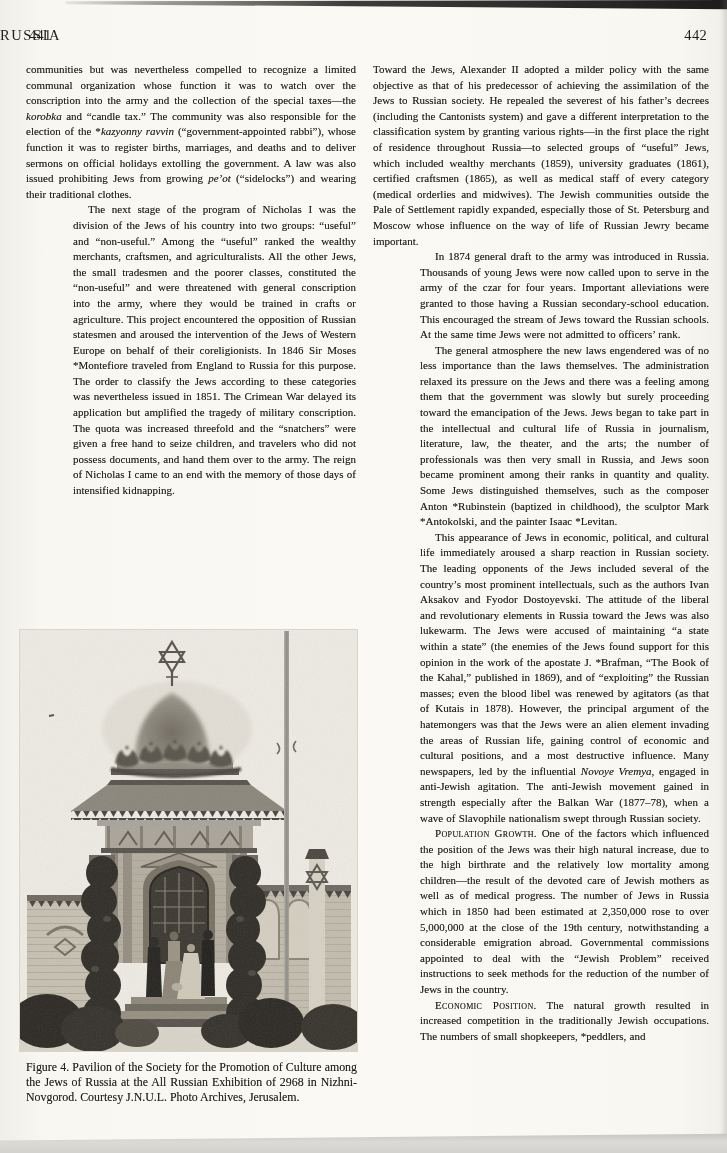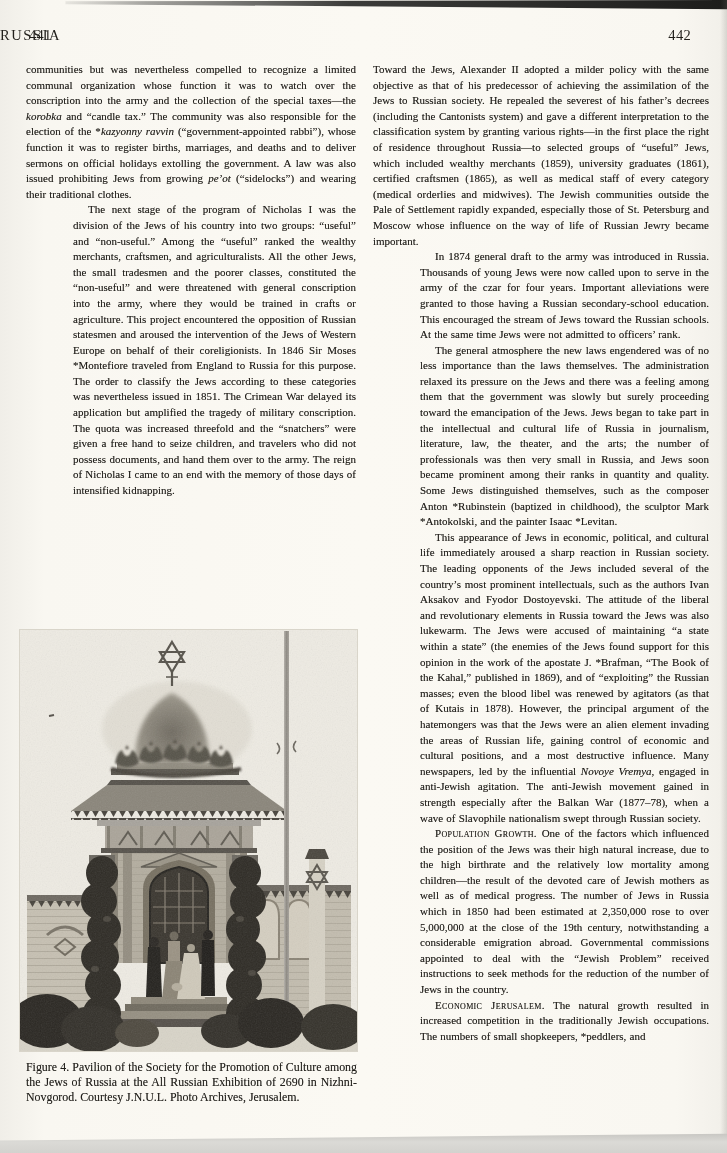--- a/index.html
+++ b/index.html
@@ -17,21 +17,21 @@
     position:absolute; bottom:0; left:0; width:727px; height:20px;
     background:linear-gradient(to bottom,#c6c5c1,#dbdad6 45%,#d3d2ce);
     clip-path:polygon(0 38%, 100% 4%, 100% 100%, 0 100%);
   }
   .scan-right {
     position:absolute; top:0; right:0; width:7px; height:100%;
     background:linear-gradient(to left, rgba(120,118,112,.22), rgba(120,118,112,0));
   }
   .hdr-num { position:absolute; top:27px; font-size:14.5px; letter-spacing:.3px; }
   .hdr-num.left { left:29px; }
-  .hdr-num.right { right:36px; }
+  .hdr-num.right { right:20px; }
   .hdr-title { position:absolute; top:27px; left:0; right:0; text-align:left; font-size:14.5px; letter-spacing:1.6px; }
   .columns { position:absolute; top:62px; left:26px; display:flex; gap:17px; }
   .col {
     text-align:justify; font-size:11px; line-height:15.6px;
     text-shadow:0 0 .3px rgba(32,30,26,.5); word-spacing:.4px;
   }
   .col.left  { width:330px; height:561px; overflow:hidden; }
   .col.right { width:336px; height:1046px; overflow:hidden; }
   .para { margin:0; }
   .para.indent { text-indent:15px;margin-left:47px; }
@@ -62,21 +62,21 @@
     <div class="col left">
         <p class="para">communities but was nevertheless compelled to recognize a limited communal organization whose function it was to watch over the conscription into the army and the collection of the special taxes—the <i>korobka</i> and “candle tax.” The community was also responsible for the election of the *<i>kazyonny ravvin</i> (“government-appointed rabbi”), whose function it was to register births, marriages, and deaths and to deliver sermons on official holidays extolling the government. A law was also issued prohibiting Jews from growing <i>pe’ot</i> (“sidelocks”) and wearing their traditional clothes.</p>
         <p class="para indent">The next stage of the program of Nicholas I was the division of the Jews of his country into two groups: “useful” and “non-useful.” Among the “useful” ranked the wealthy merchants, craftsmen, and agriculturalists. All the other Jews, the small tradesmen and the poorer classes, constituted the “non-useful” and were threatened with general conscription into the army, where they would be trained in crafts or agriculture. This project encountered the opposition of Russian statesmen and aroused the intervention of the Jews of Western Europe on behalf of their coreligionists. In 1846 Sir Moses *Montefiore traveled from England to Russia for this purpose. The order to classify the Jews according to these categories was nevertheless issued in 1851. The Crimean War delayed its application but amplified the tragedy of military conscription. The quota was increased threefold and the “snatchers” were given a free hand to seize children, and travelers who did not possess documents, and hand them over to the army. The reign of Nicholas I came to an end with the memory of those days of intensified kidnapping.</p>
       </div>
     <div class="col right">
         <p class="para">Toward the Jews, Alexander II adopted a milder policy with the same objective as that of his predecessor of achieving the assimilation of the Jews to Russian society. He repealed the severest of his father’s decrees (including the Cantonists system) and gave a different interpretation to the classification system by granting various rights—in the first place the right of residence throughout Russia—to selected groups of “useful” Jews, which included wealthy merchants (1859), university graduates (1861), certified craftsmen (1865), as well as medical staff of every category (medical orderlies and midwives). The Jewish communities outside the Pale of Settlement rapidly expanded, especially those of St. Petersburg and Moscow whose influence on the way of life of Russian Jewry became important.</p>
         <p class="para indent">In 1874 general draft to the army was introduced in Russia. Thousands of young Jews were now called upon to serve in the army of the czar for four years. Important alleviations were granted to those having a Russian secondary-school education. This encouraged the stream of Jews toward the Russian schools. At the same time Jews were not admitted to officers’ rank.</p>
         <p class="para indent">The general atmosphere the new laws engendered was of no less importance than the laws themselves. The administration relaxed its pressure on the Jews and there was a feeling among them that the government was slowly but surely proceeding toward the emancipation of the Jews. Jews began to take part in the intellectual and cultural life of Russia in journalism, literature, law, the theater, and the arts; the number of professionals was then very small in Russia, and Jews soon became prominent among their ranks in quantity and quality. Some Jews distinguished themselves, such as the composer Anton *Rubinstein (baptized in childhood), the sculptor Mark *Antokolski, and the painter Isaac *Levitan.</p>
         <p class="para indent">This appearance of Jews in economic, political, and cultural life immediately aroused a sharp reaction in Russian society. The leading opponents of the Jews included several of the country’s most prominent intellectuals, such as the authors Ivan Aksakov and Fyodor Dostoyevski. The attitude of the liberal and revolutionary elements in Russia toward the Jews was also lukewarm. The Jews were accused of maintaining “a state within a state” (the enemies of the Jews found support for this opinion in the work of the apostate J. *Brafman, “The Book of the Kahal,” published in 1869), and of “exploiting” the Russian masses; even the blood libel was renewed by agitators (as that of Kutais in 1878). However, the principal argument of the hatemongers was that the Jews were an alien element invading the areas of Russian life, gaining control of economic and cultural positions, and a most destructive influence. Many newspapers, led by the influential <i>Novoye Vremya</i>, engaged in anti-Jewish agitation. The anti-Jewish movement gained in strength especially after the Balkan War (1877–78), when a wave of Slavophile nationalism swept through Russian society.</p>
         <p class="para indent"><span class="sc">Population Growth.</span> One of the factors which influenced the position of the Jews was their high natural increase, due to the high birthrate and the relatively low mortality among children—the result of the devoted care of Jewish mothers as well as of medical progress. The number of Jews in Russia which in 1850 had been estimated at 2,350,000 rose to over 5,000,000 at the close of the 19th century, notwithstanding a considerable emigration abroad. Governmental commissions appointed to deal with the “Jewish Problem” received instructions to seek methods for the reduction of the number of Jews in the country.</p>
-        <p class="para indent"><span class="sc">Economic Jerusalem.</span> The natural growth resulted in increased competition in the traditionally Jewish occupations. The numbers of small shopkeepers, *peddlers, and</p>
+        <p class="para indent"><span class="sc">Economic Position.</span> The natural growth resulted in increased competition in the traditionally Jewish occupations. The numbers of small shopkeepers, *peddlers, and</p>
       </div>
   </div>
 
   <div class="photo">
     <svg width="339" height="423" viewBox="0 0 339 423" xmlns="http://www.w3.org/2000/svg">
       <defs>
         <filter id="soft" x="-20%" y="-20%" width="140%" height="140%">
             <feGaussianBlur stdDeviation="2"></feGaussianBlur>
           </filter>
         <filter id="soft1">
@@ -256,15 +256,15 @@
         <ellipse cx="208" cy="402" rx="26" ry="17" fill="#33302a"></ellipse>
         <ellipse cx="252" cy="394" rx="33" ry="25" fill="#2a2722"></ellipse>
         <ellipse cx="314" cy="398" rx="32" ry="23" fill="#35322b"></ellipse>
       </g>
 
       <rect x="0" y="0" width="339" height="423" filter="url(#grain)" opacity="0.13"></rect>
       <rect x="0.5" y="0.5" width="338" height="422" fill="none" stroke="#d9d5ca" stroke-width="1"></rect>
     </svg>
   </div>
 
-  <div class="caption">Figure 4. Pavilion of the Society for the Promotion of Culture among the Jews of Russia at the All Russian Exhibition of 2690 in Nizhni-Novgorod. Courtesy J.N.U.L. Photo Archives, Jerusalem.</div>
+  <div class="caption">Figure 4. Pavilion of the Society for the Promotion of Culture among the Jews of Russia at the All Russian Exhibition of 2968 in Nizhni-Novgorod. Courtesy J.N.U.L. Photo Archives, Jerusalem.</div>
 
 </div>
 
 </body></html>

